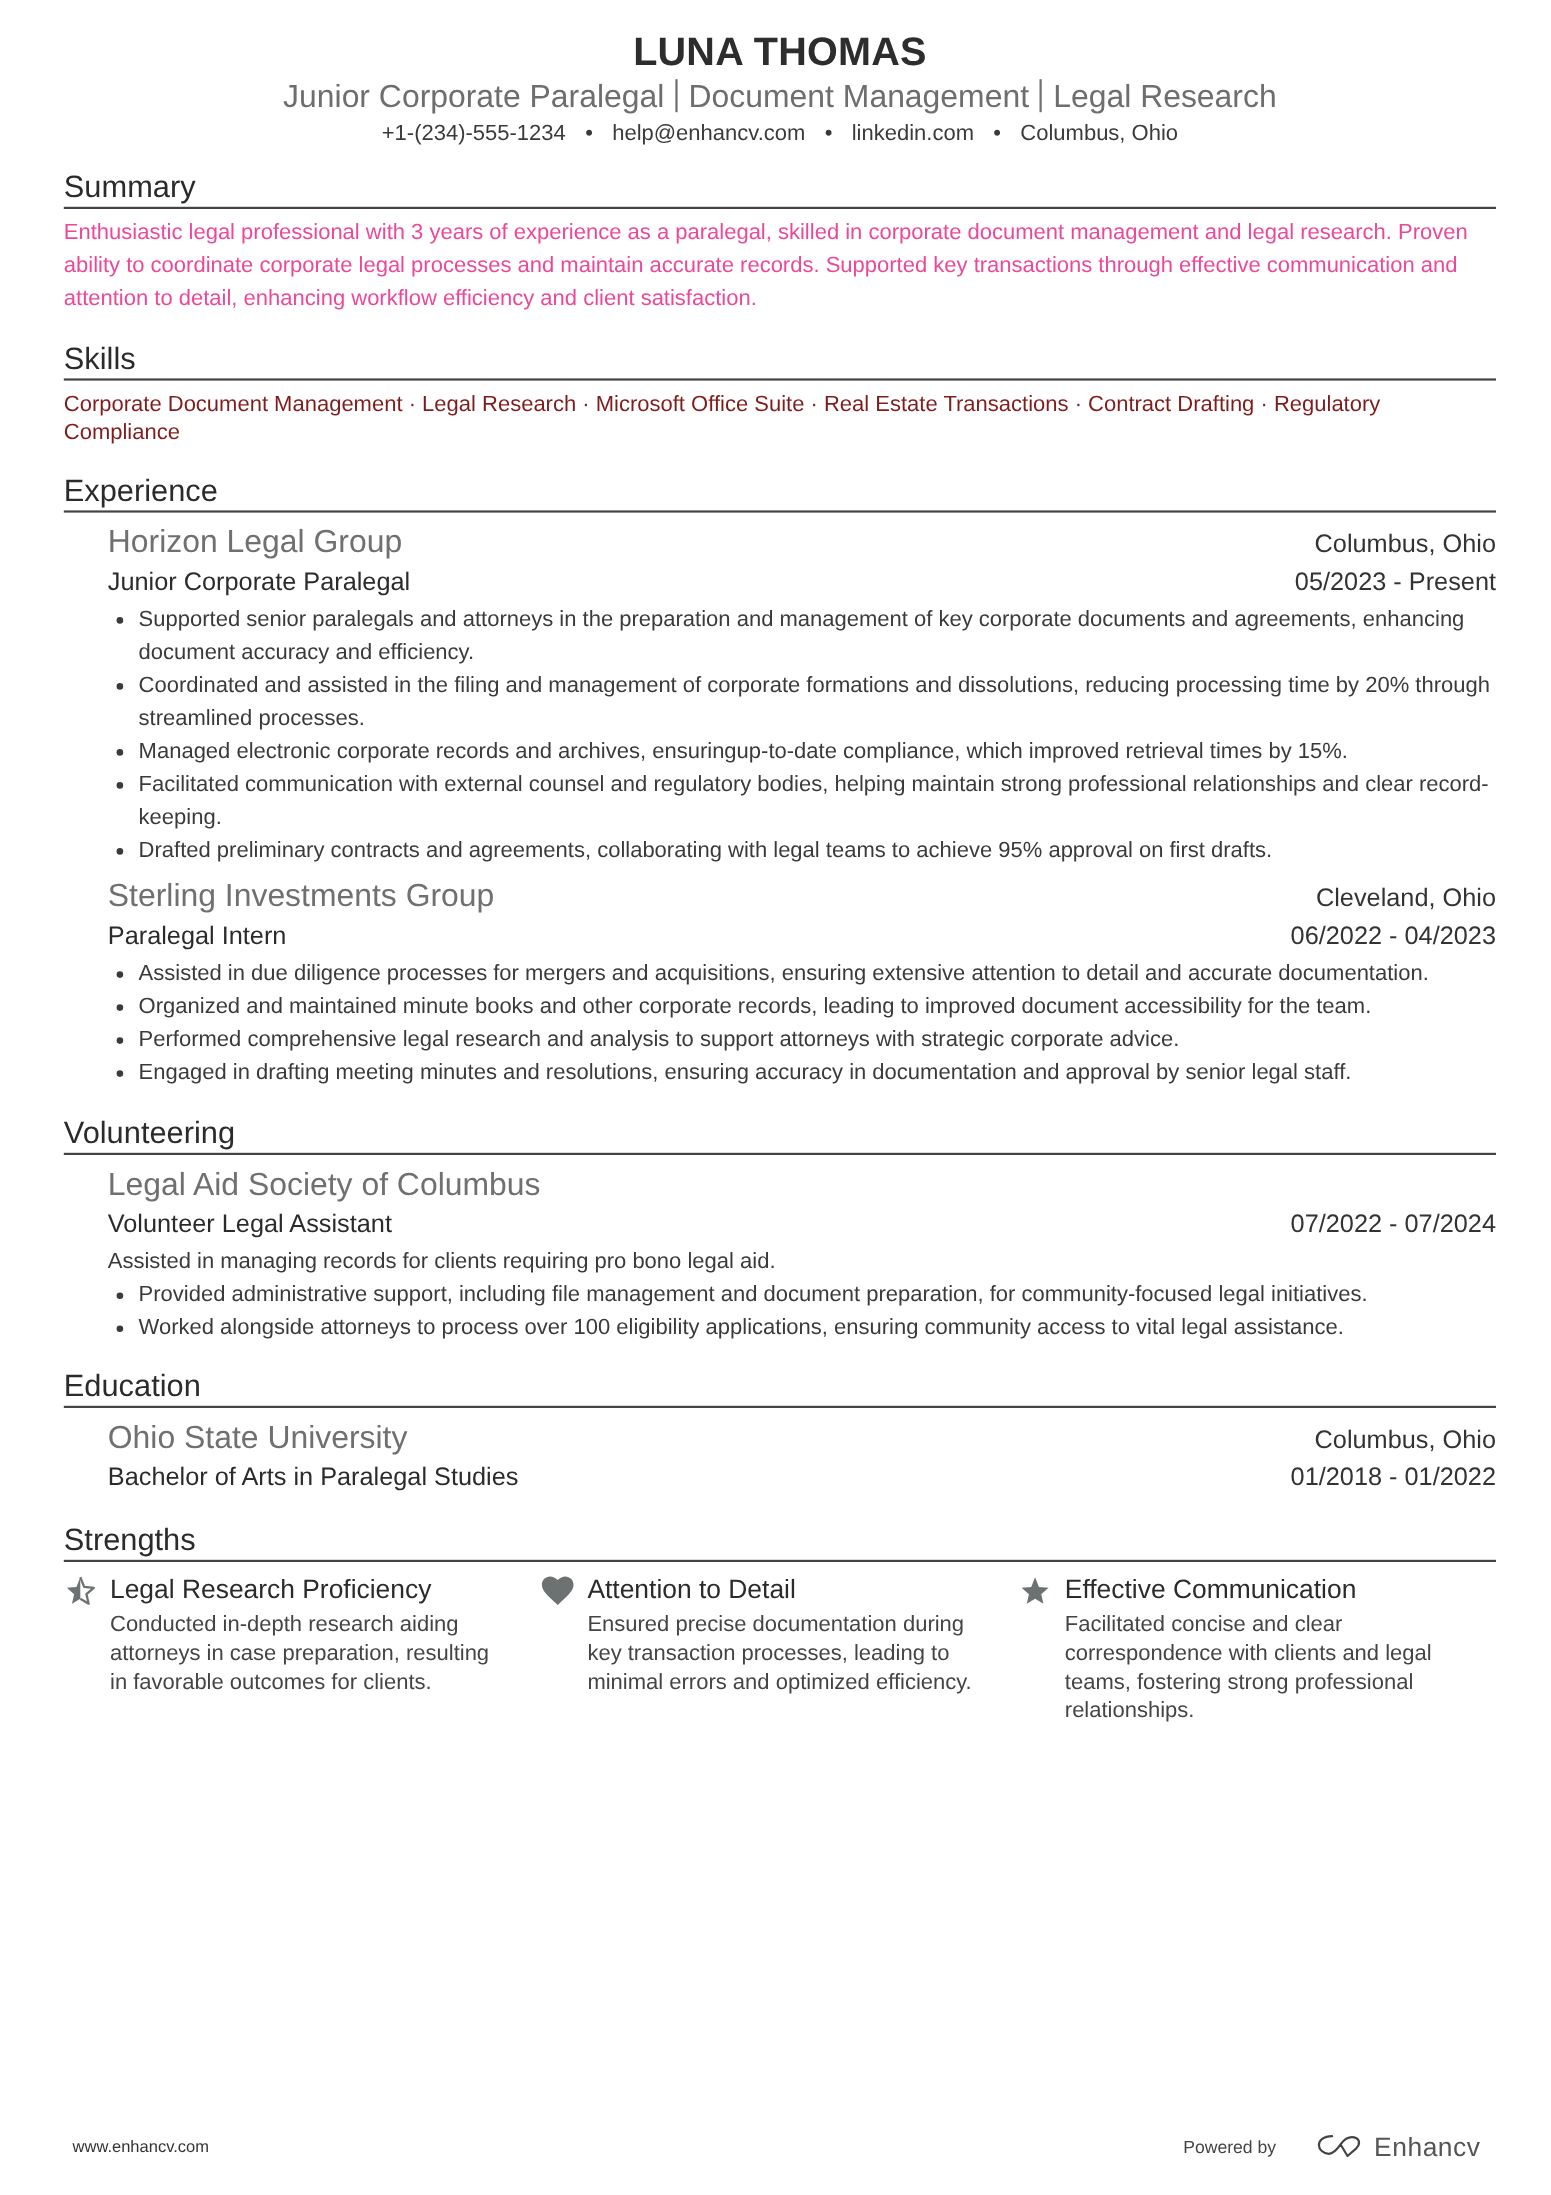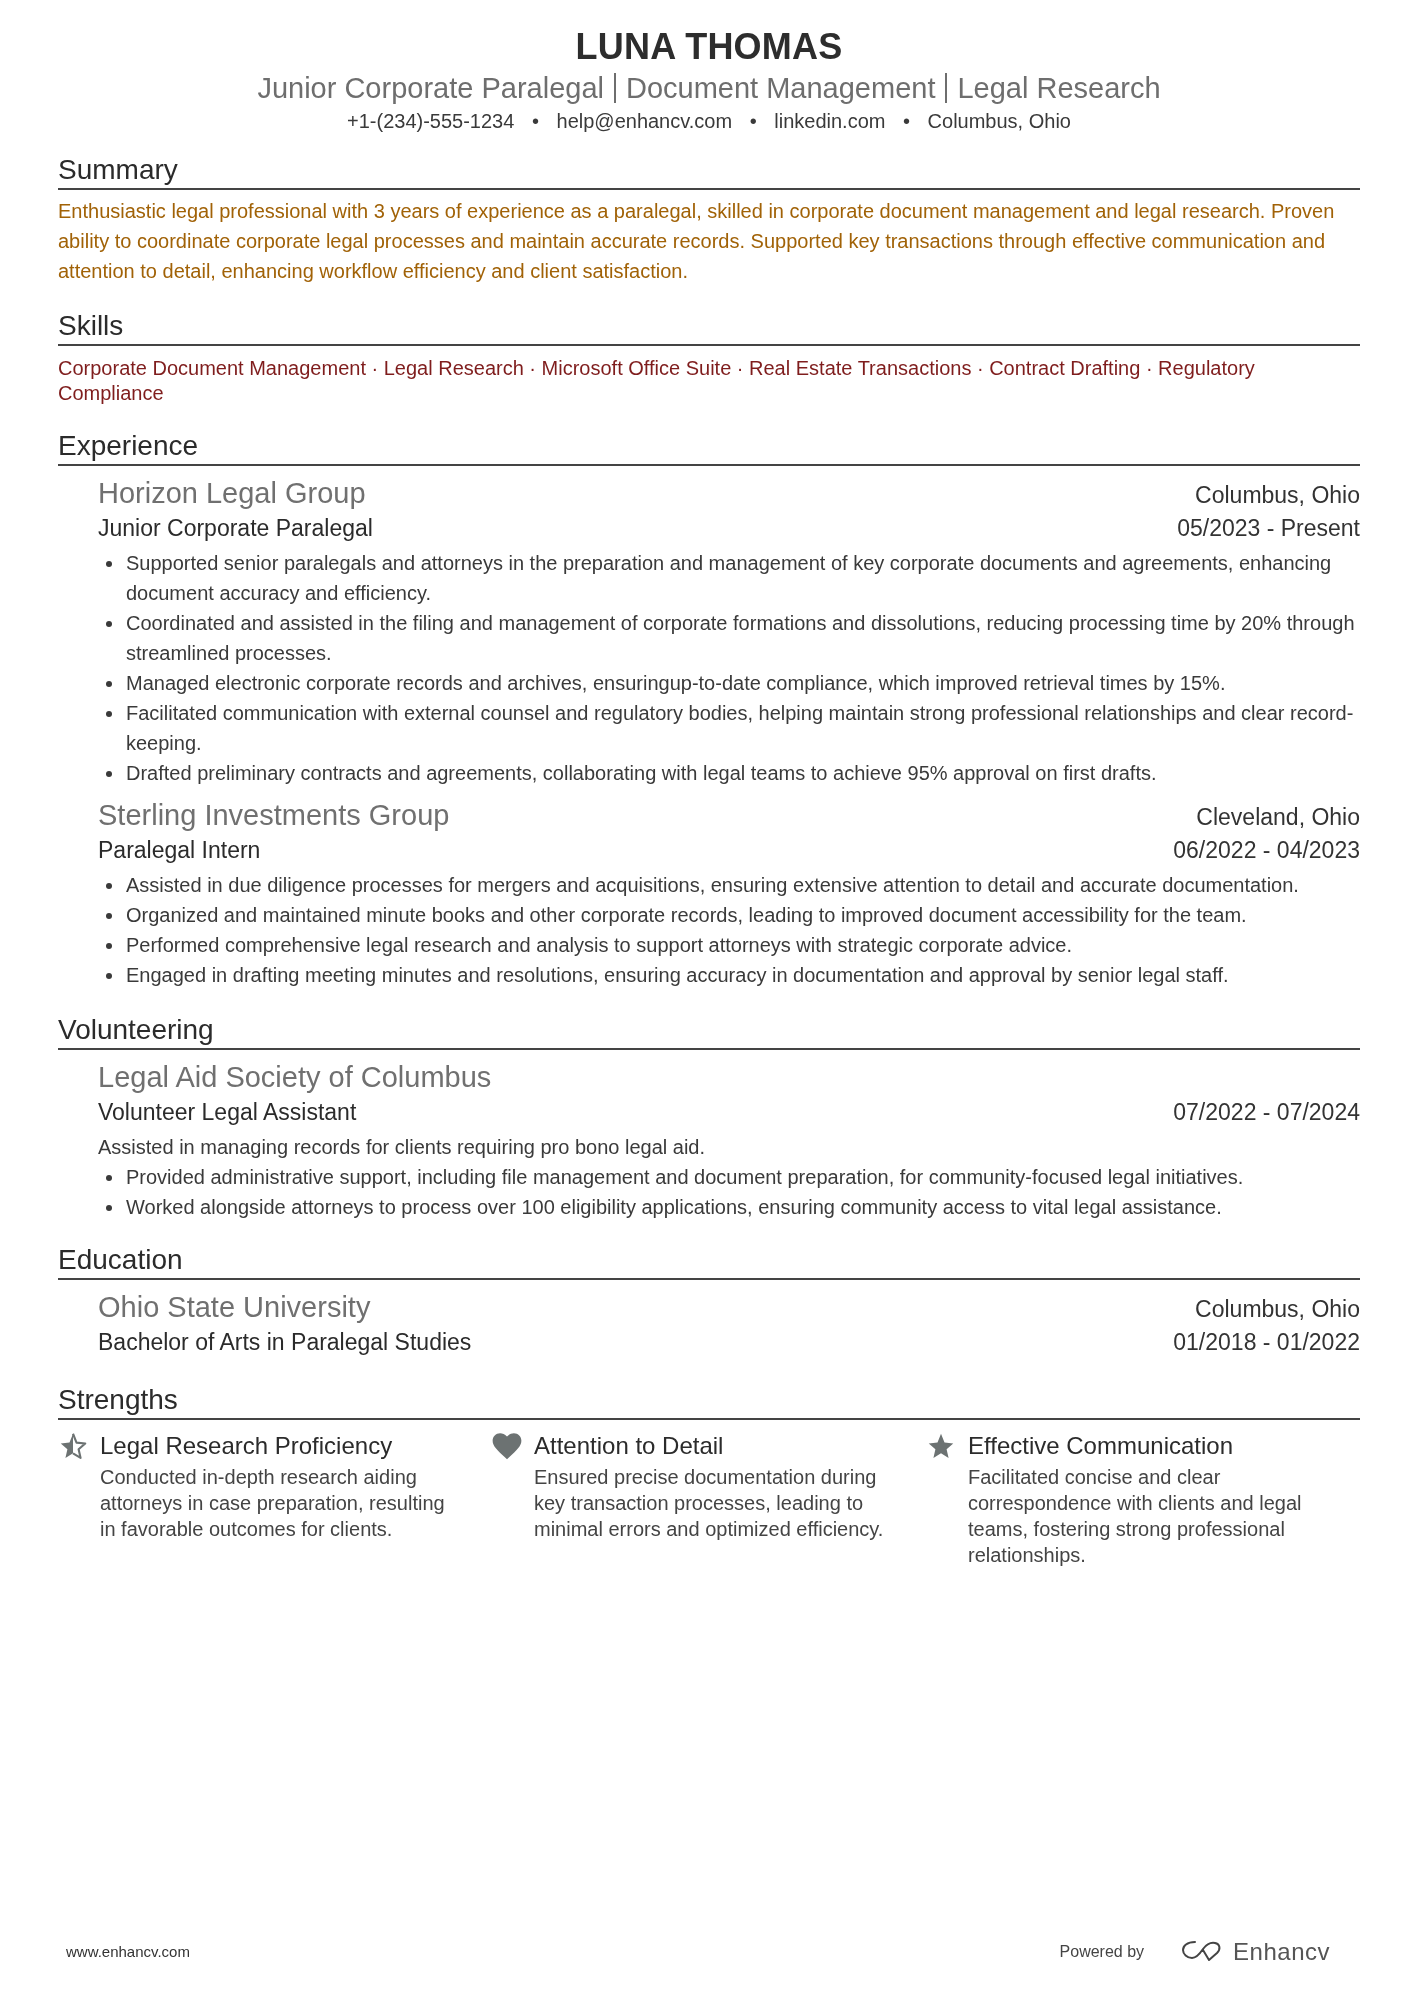--- a/index.html
+++ b/index.html
@@ -22,21 +22,21 @@
   .headline .sep { display: inline-block; width: 2px; height: 30px; background: #6e6e6e; margin: 0 10px; vertical-align: -5px; }
   .contact { font-size: 20px; color: #3a3a3a; line-height: 26px; margin-top: 2px; }
   .contact .dot { margin: 0 12px; }
 
   .section { margin-top: 20px; }
   .section-title {
     font-size: 28px; text-align: left; color: #2b2b2b; line-height: 36px;
     padding-bottom: 0;
     border-bottom: 2px solid #444;
   }
-  .text { font-size: 20px; line-height: 30px; color: #a16207; }
+  .text { font-size: 20px; line-height: 30px; color: #ec4899; }
   .summary-text { margin-top: 6px; }
   .skills-text { font-size: 20px; line-height: 25px; color: #7f1d1d; margin-top: 10px; }
 
   .entry { margin-top: 8px; margin-left: 40px; }
   .row { display: flex; justify-content: space-between; align-items: baseline; }
   .org { font-size: 29px; color: #707070; line-height: 38px; }
   .loc { font-size: 23px; color: #333; line-height: 32px; }
   .role { font-size: 23px; color: #2b2b2b; line-height: 32px; }
   .dates { font-size: 23px; color: #333; line-height: 32px; }
   ul.bullets { list-style: none; margin-top: 4px; }
@@ -50,21 +50,21 @@
   }
   .vol-desc { font-size: 20px; line-height: 30px; color: #3a3a3a; margin-top: 4px; }
 
   .strengths { display: flex; margin-top: 10px; }
   .strength { width: 444px; display: flex; }
   .strength .icon { width: 42px; flex: 0 0 42px; padding-top: 2px; }
   .strength .icon svg { width: 30px; height: 28px; fill: #6c7272; }
   .strength .title { font-size: 24px; line-height: 32px; color: #2b2b2b; }
   .strength .desc { font-size: 20px; line-height: 26px; color: #444; margin-top: 2px; width: 360px; }
 
-  .footer { position: absolute; left: 0; right: 16px; top: 1935px; height: 30px; }
+  .footer { position: absolute; left: 0; right: 0; top: 1935px; height: 30px; }
   .footer .site { position: absolute; left: 66px; top: 8px; font-size: 15px; color: #333; }
   .footer .powered { position: absolute; right: 64px; top: 2px; display: flex; align-items: center; }
   .footer .powered-label { font-size: 16px; color: #444; margin-right: 35px; }
   .footer .logo svg { width: 46px; height: 26px; }
   .footer .brand { font-size: 24px; color: #555; margin-left: 8px; letter-spacing: 0.5px; }
 </style>
 </head>
 <body>
 
 <div class="page">

